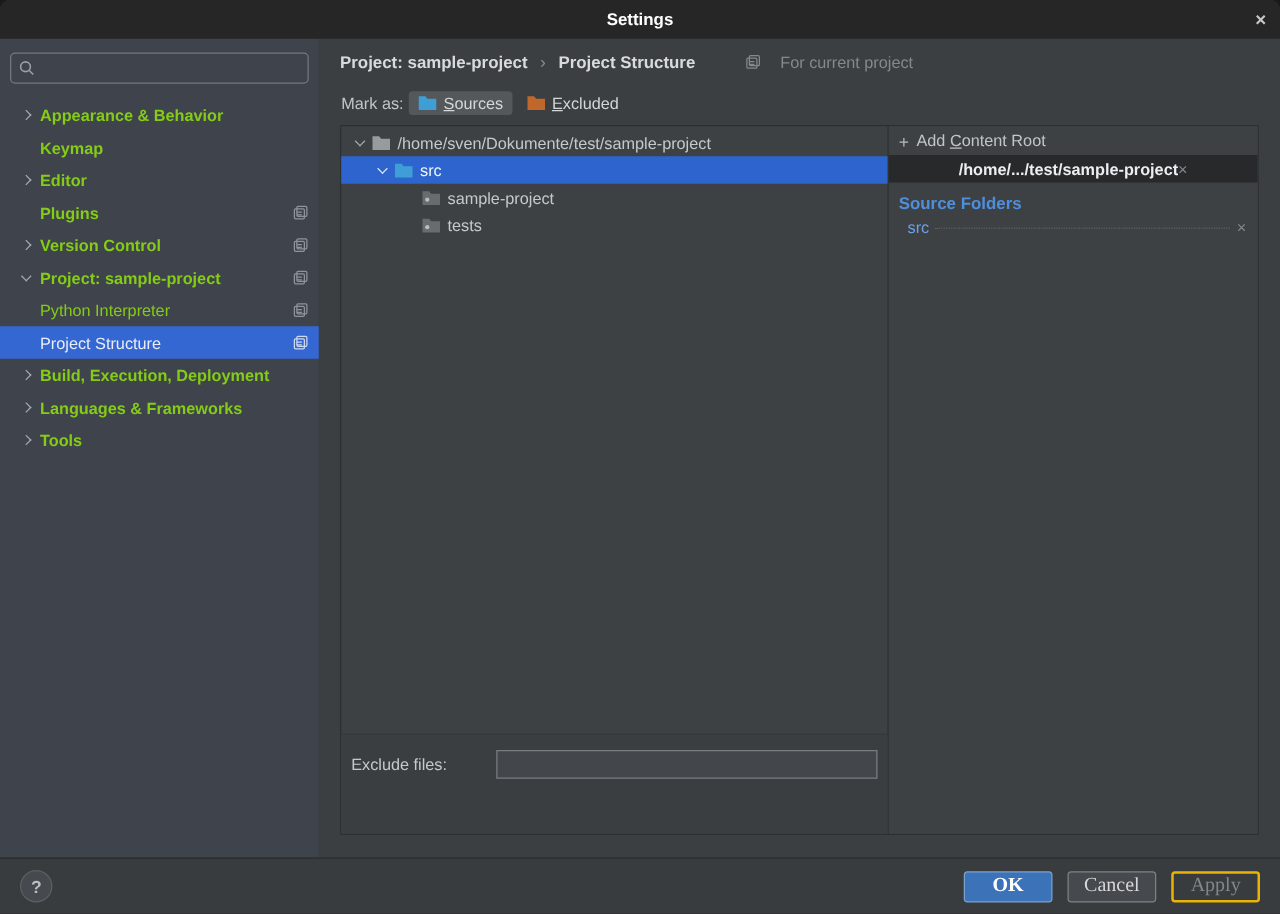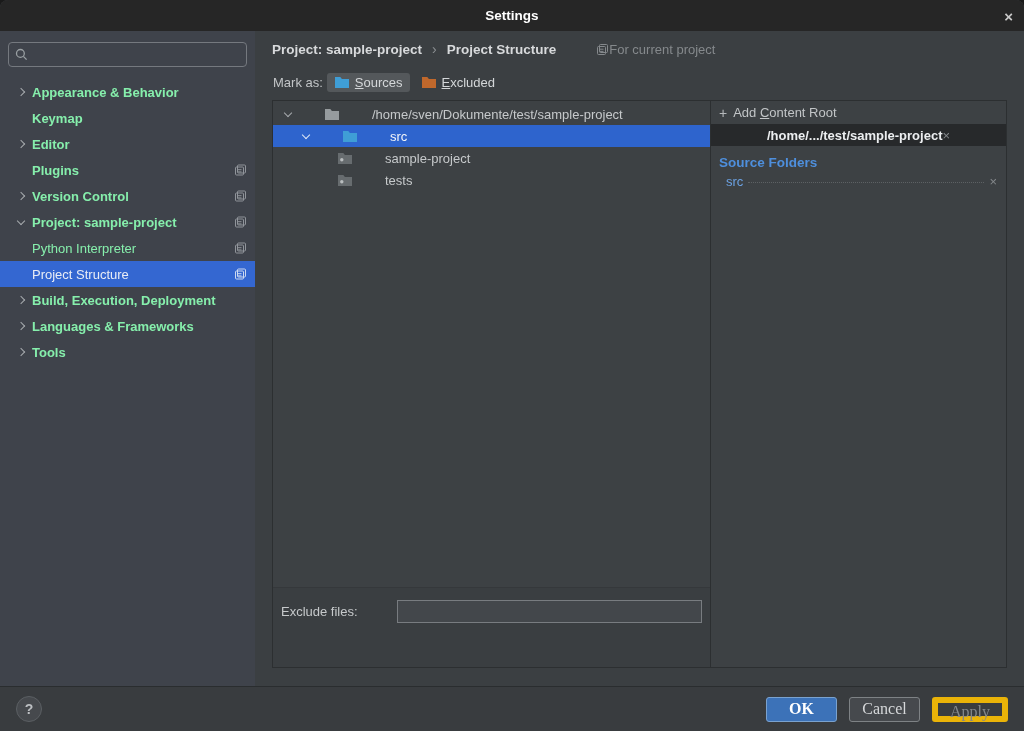--- a/index.html
+++ b/index.html
@@ -17,54 +17,54 @@
 
   
   .main { flex:1 1 auto; display:flex; min-height:0; }
 
   
   .sidebar { width:255px; flex:0 0 255px; background:#3f434b; display:flex; flex-direction:column; }
   .search-box { margin:11px 8px 8px 8px; height:25px; border:1px solid #75797f; border-radius:4px;
                 display:flex; align-items:center; padding:0 6px; gap:5px; background:#3f434b; }
   .sb-list { margin-top:4px; }
   .sb-item { height:26px; display:flex; align-items:center; padding-left:10px; padding-right:8px;
-             color:#86efac; font-size:13px; font-weight:bold; position:relative; cursor:default; }
+             color:#84cc16; font-size:13px; font-weight:bold; position:relative; cursor:default; }
   .sb-item.sub { font-weight:normal; }
   .sb-item.sub .sb-label { }
   .sb-item.selected { background:#3467d1; color:#e9edf5; }
   .chev-box { width:22px; flex:0 0 22px; display:flex; align-items:center; justify-content:center; }
   .chev { width:6px; height:6px; border-right:1.6px solid #a6aaad; border-bottom:1.6px solid #a6aaad; }
   .chev.r { transform:rotate(-45deg); }
   .chev.d { transform:rotate(45deg); margin-top:-3px; }
   .selected .chev { border-color:#dfe7f5; }
   .pp-icon { position:absolute; right:8px; top:50%; transform:translateY(-50%);
              color:#90949a; display:flex; }
   .selected .pp-icon { color:#ccd9f0; }
 
   
   .content { flex:1 1 auto; display:flex; flex-direction:column; background:#3b3f42; min-width:0; }
   .crumbs { height:36px; flex:0 0 36px; display:flex; align-items:center; padding-left:17px;
             font-size:13.5px; }
   .crumb { color:#d8dadc; font-weight:bold; }
   .crumb-sep { color:#8b8f92; margin:0 10px; font-size:14px; }
-  .crumb-badge { margin-left:40px; color:#85898c; font-size:13px; display:flex; align-items:center; gap:0; }
+  .crumb-badge { margin-left:40px; color:#85898c; font-size:13px; display:flex; align-items:center; gap:15px; }
 
   .markas-row { height:30px; flex:0 0 30px; display:flex; align-items:center; padding-left:18px;
                 color:#c2c5c7; font-size:13px; }
   .mark-btn { display:flex; align-items:center; gap:5px; padding:2px 7px; border-radius:3px;
               color:#d4d7d9; margin-left:4px; cursor:default; }
   .mark-btn.active { background:#54585b;justify-content:space-between; }
   .u { text-decoration:underline; }
 
   
   .panels { height:568px; flex:0 0 568px; margin:3px 17px 0 17px; display:flex;
             border:1px solid #2c2f31; background:#3d4144; }
   .left-panel { flex:1 1 auto; display:flex; flex-direction:column; border-right:1px solid #2c2f31; min-width:0; }
   .tree { height:487px; flex:0 0 487px; padding-top:2px; border-bottom:1px solid #35383b; }
-  .tree-row { height:22px; display:flex; align-items:center; font-size:13px; color:#c6c9cb; cursor:default;gap:27px; }
+  .tree-row { height:22px; display:flex; align-items:center; font-size:13px; color:#c6c9cb; cursor:default; }
   .tree-row.selected { background:#2e64cd; color:#f2f5f9; }
   .t-chev { width:18px; flex:0 0 18px; display:flex; align-items:center; justify-content:center; }
   .t-icon { width:16px; flex:0 0 16px; display:flex; align-items:center; margin-right:5px; }
   .d0 { padding-left:6px; } .d1 { padding-left:24px; } .d2 { padding-left:64px; }
 
   .exclude-section { flex:1 1 auto; background:#3a3e41; padding:12px 8px 0 8px; font-size:13px; }
   .exclude-row { display:flex; align-items:center;gap:20px; }
   .exclude-label { color:#c6c9cb; width:96px; flex:0 0 96px; }
   .exclude-input { width:328px; height:23px; background:#43474b; border:1px solid #787c80;
                    color:#d6d8da; font-size:13px; padding:0 5px; outline:none;
@@ -89,21 +89,21 @@
   .footer { height:45px; flex:0 0 45px; background:#393c3f; border-top:1px solid #2a2d2f;
             display:flex; align-items:center; padding:0 16px; }
   .help-btn { width:26px; height:26px; border-radius:50%; background:#46494d; border:1px solid #5b5f63;
               color:#bcbfc2; font-size:14px; font-weight:bold; display:flex; align-items:center;
               justify-content:center; cursor:default; }
   .spacer { flex:1 1 auto; }
   .btn { height:25px; min-width:71px; border-radius:3px; font-size:16px; padding:0 12px;
          font-family:Liberation Serif, serif; cursor:default; }
   .btn-ok { background:#3c72b8; border:1px solid #7aa2cf; color:#ffffff; font-weight:bold; }
   .btn-cancel { background:#46494d; border:1px solid #7e8285; color:#d6d8da; margin-left:12px; }
-  .btn-apply { background:transparent; border:6px solid #eab308; color:#83878a; margin-left:12px; }
+  .btn-apply { background:transparent; border:2px solid #eab308; color:#83878a; margin-left:12px; }
 
   svg { display:block; }
 </style>
 </head>
 <body>
 
 <div class="window">
 
   <div class="titlebar">
     <span>Settings</span>

